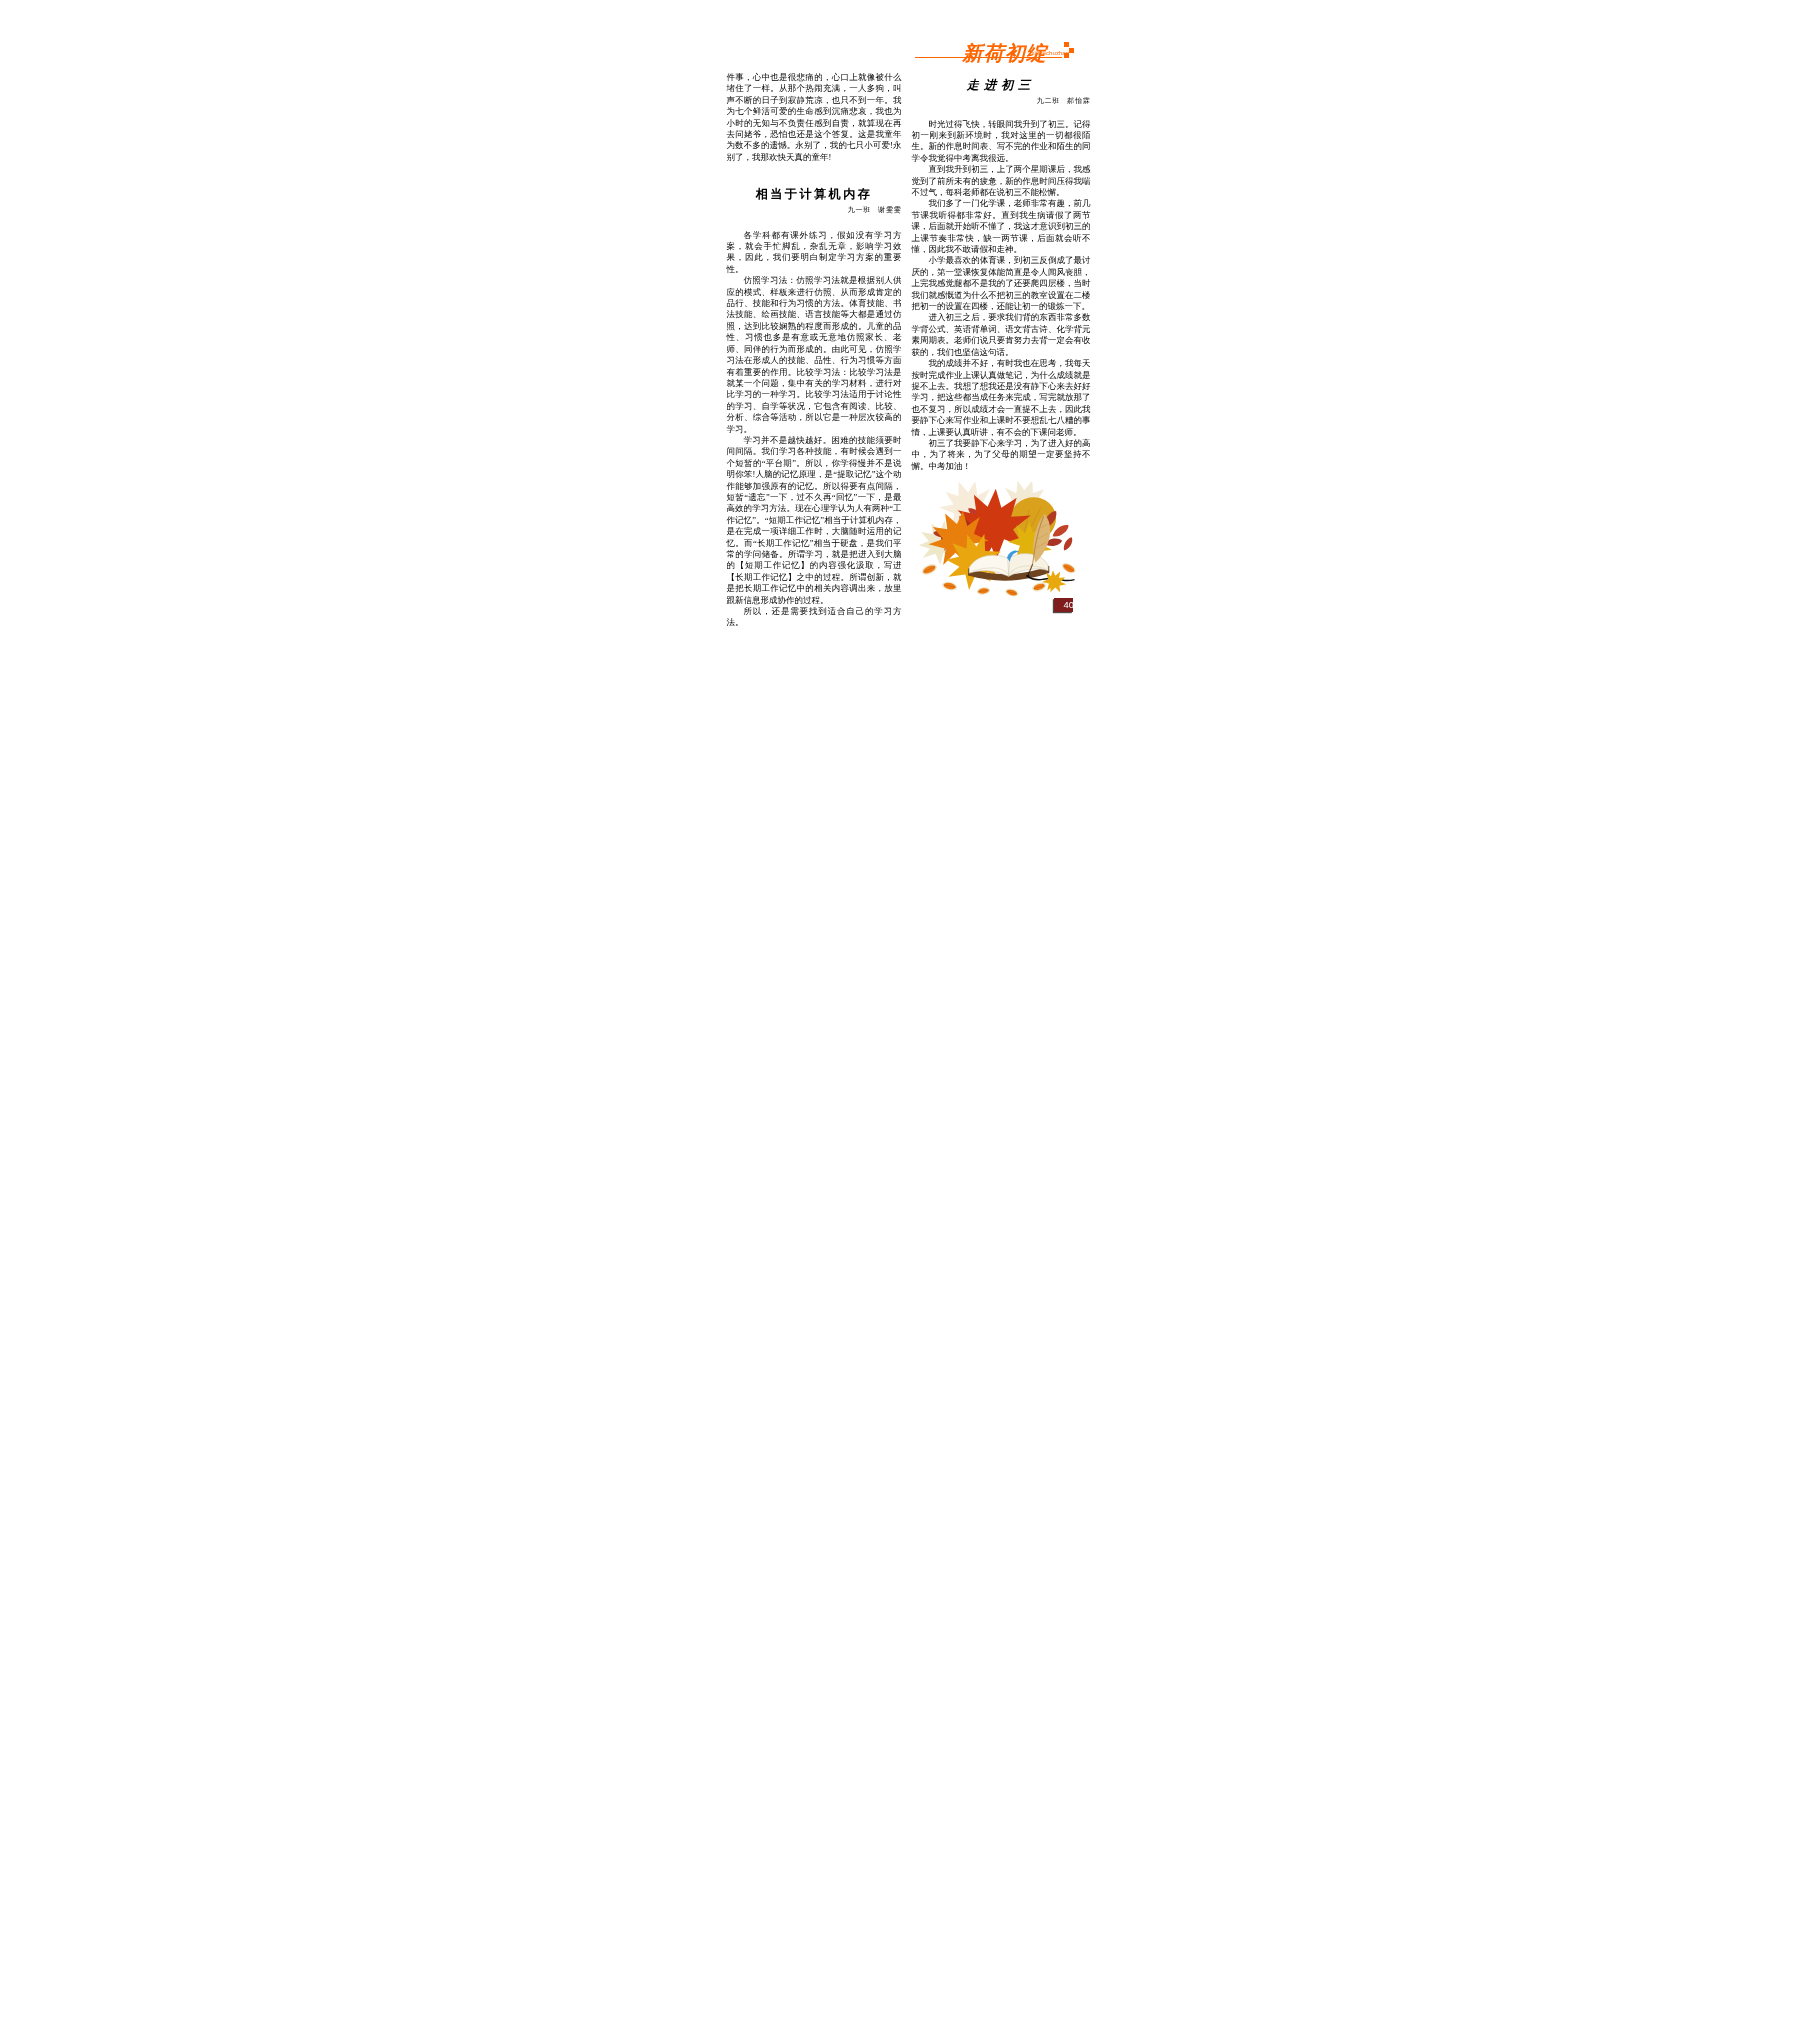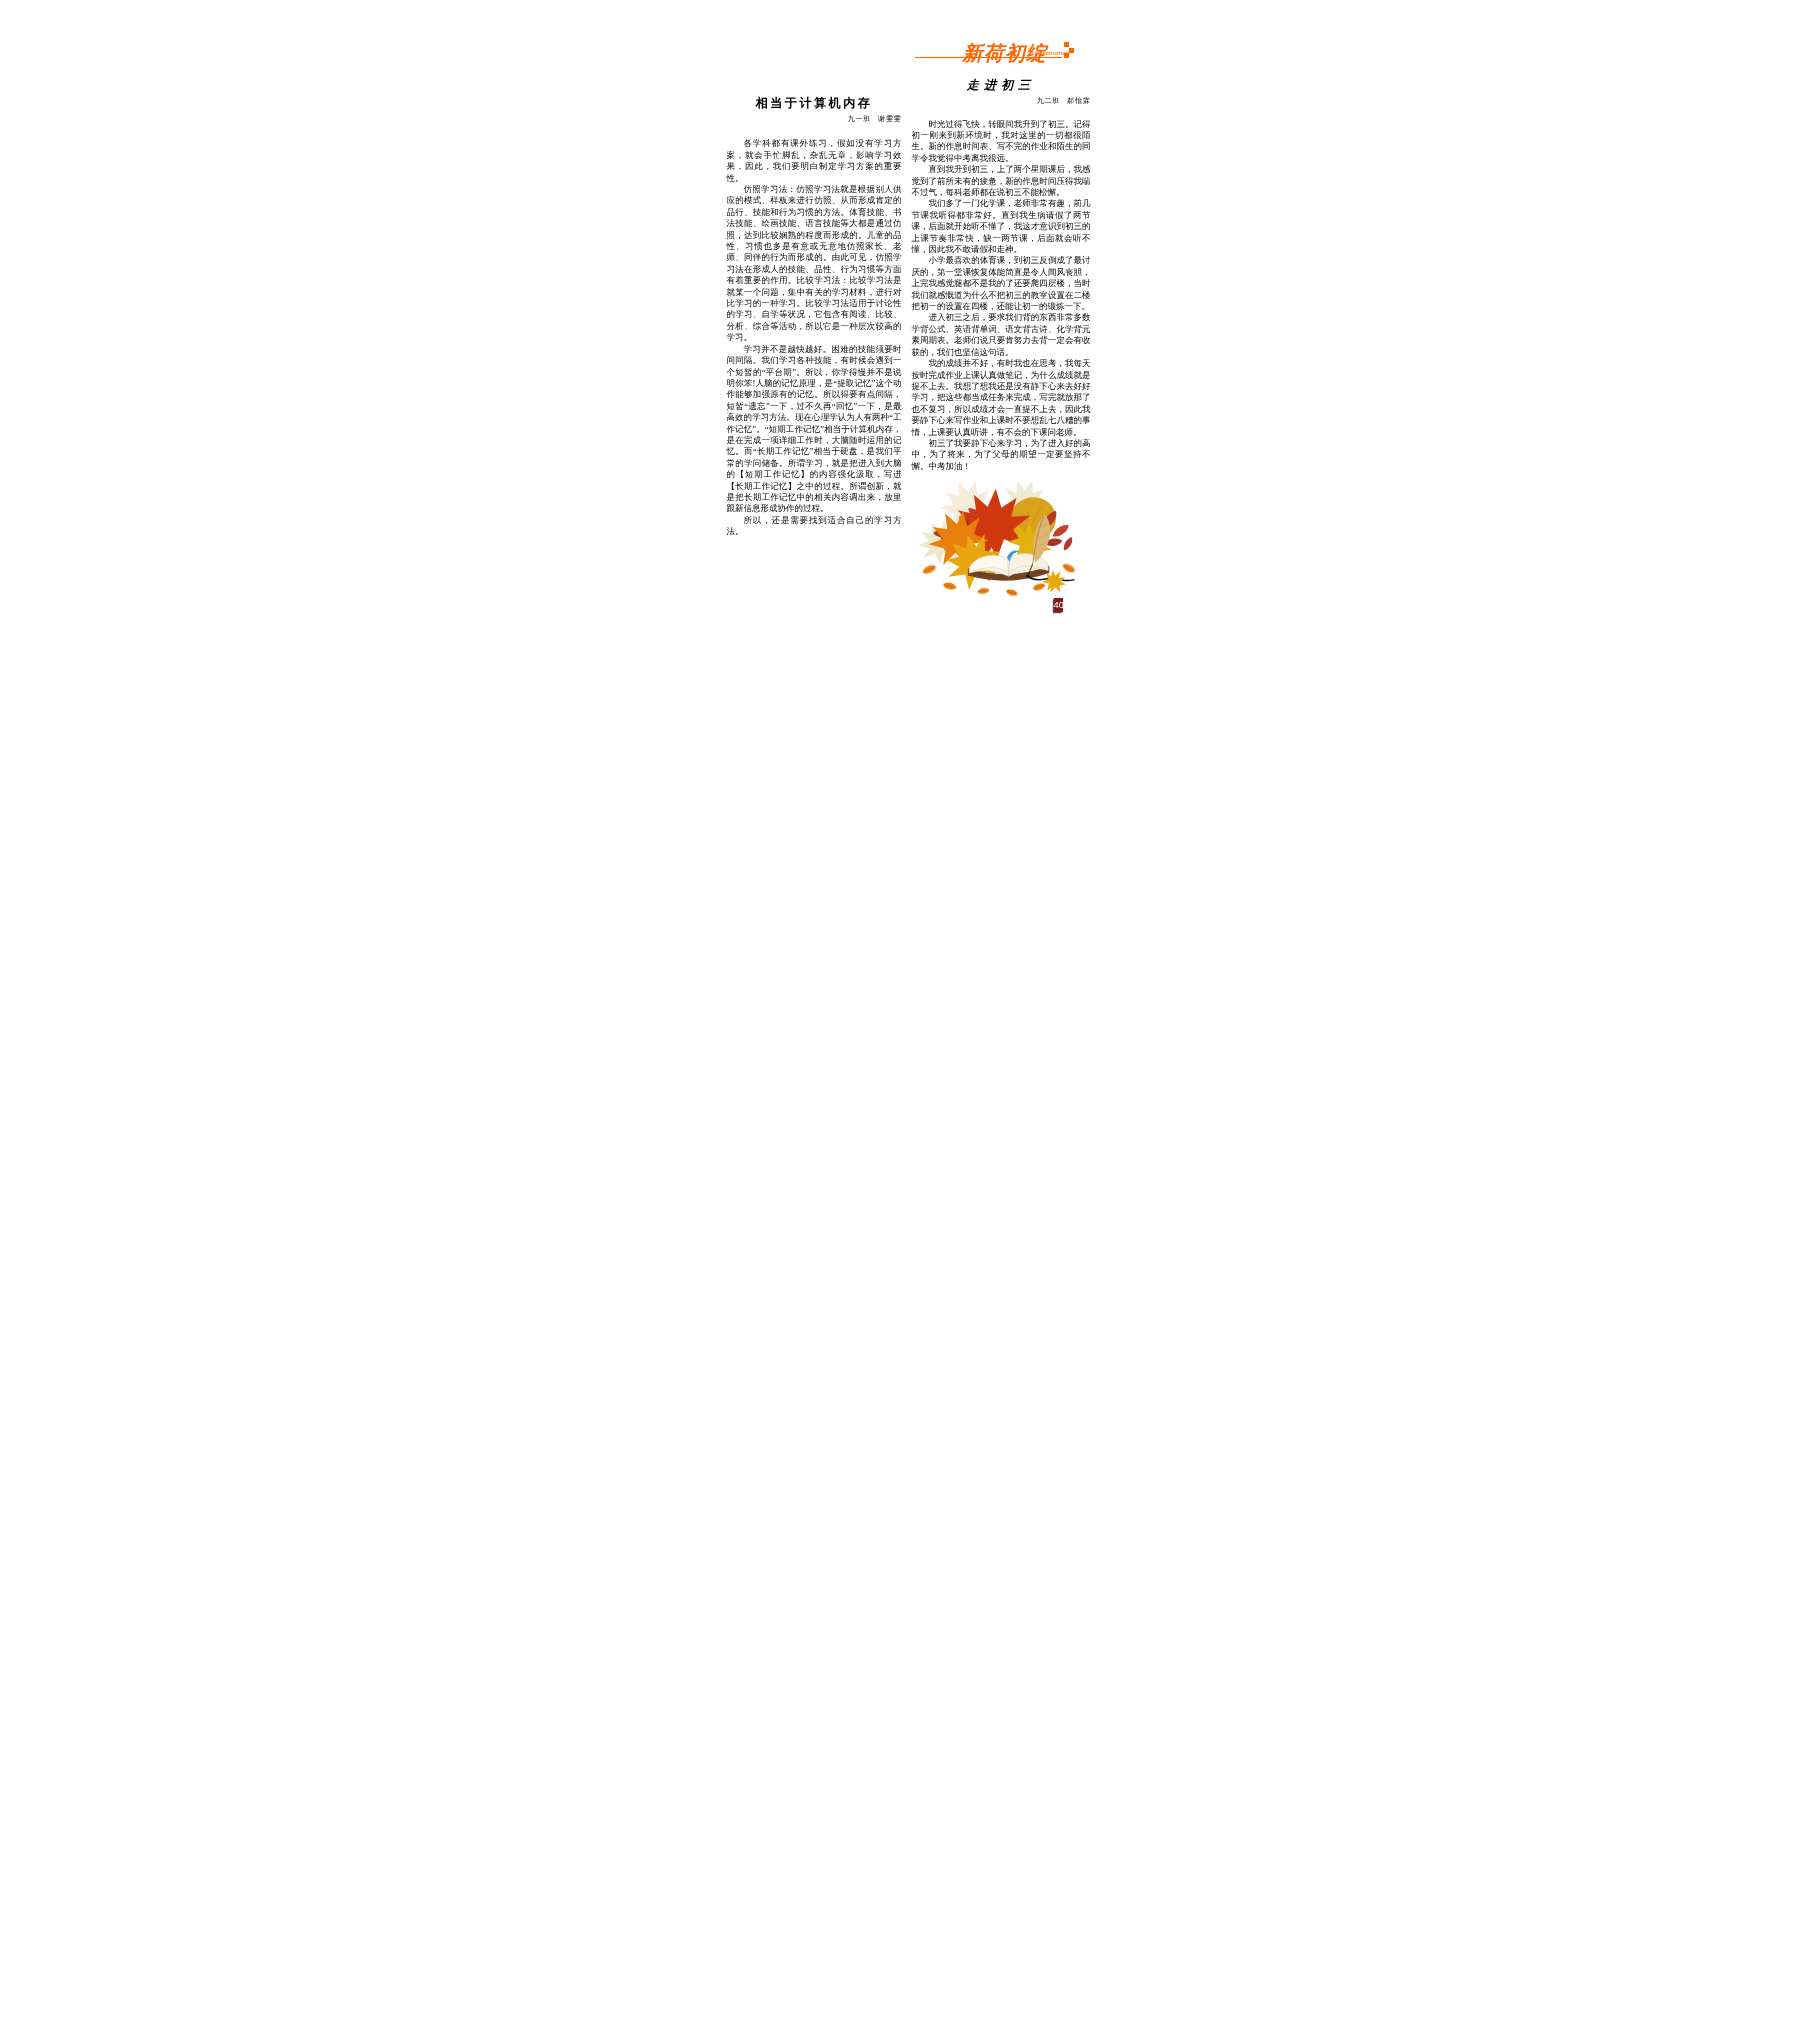--- a/index.html
+++ b/index.html
@@ -27,35 +27,36 @@
   .byline{text-align:right;font-size:7px;line-height:9.8px;margin:3.3px 0 14px;letter-spacing:0.8px;}
   .col-right .byline{margin-bottom:12.2px;}
   .byline .sep{display:inline-block;width:1em;}
 
   
   .illus{position:absolute;left:229px;top:482px;width:187px;height:122px;}
 
   
   .page-badge{position:absolute;left:376px;top:598px;width:9.4px;height:14px;background:#7f1d1d;
               color:#ffffff;font-family:"Liberation Sans","DejaVu Sans",sans-serif;font-size:9.4px;
-              line-height:14px;text-align:center;box-shadow:-1.2px 1.2px 0 #4d4d4d;}
+              line-height:14px;text-align:center;box-shadow:-1.2px 1.2px 0 #4d4d4d;padding-left:10px;}
 </style>
 </head>
 <body>
 
 <div class="page">
 
   <div class="hdr-title">新荷初绽</div>
   <div class="hdr-pinyin">xinhechuzhan</div>
   <div class="hdr-line"></div>
   <div class="sq sq1"></div>
   <div class="sq sq2"></div>
   <div class="sq sq3"></div>
 
   <div class="col col-left">
+    <p>件事，心中也是很悲痛的，心口上就像被什么堵住了一样。从那个热闹充满，一人多狗，叫声不断的日子到寂静荒凉，也只不到一年。我为七个鲜活可爱的生命感到沉痛悲哀，我也为小时的无知与不负责任感到自责，就算现在再去问姥爷，恐怕也还是这个答复。这是我童年为数不多的遗憾。永别了，我的七只小可爱!永别了，我那欢快天真的童年!</p>
     <h2 class="article-title">相当于计算机内存</h2>
     <div class="byline">
       <span>九一班</span><span class="sep"></span><span>谢雯雯</span>
     </div>
     <p class="indent">各学科都有课外练习，假如没有学习方案，就会手忙脚乱，杂乱无章，影响学习效果，因此，我们要明白制定学习方案的重要性。</p>
     <p class="indent">仿照学习法：仿照学习法就是根据别人供应的模式、样板来进行仿照、从而形成肯定的品行、技能和行为习惯的方法。体育技能、书法技能、绘画技能、语言技能等大都是通过仿照，达到比较娴熟的程度而形成的。儿童的品性、习惯也多是有意或无意地仿照家长、老师、同伴的行为而形成的。由此可见，仿照学习法在形成人的技能、品性、行为习惯等方面有着重要的作用。比较学习法：比较学习法是就某一个问题，集中有关的学习材料，进行对比学习的一种学习。比较学习法适用于讨论性的学习、自学等状况，它包含有阅读、比较、分析、综合等活动，所以它是一种层次较高的学习。</p>
     <p class="indent">学习并不是越快越好。困难的技能须要时间间隔。我们学习各种技能，有时候会遇到一个短暂的“平台期”。所以，你学得慢并不是说明你笨!人脑的记忆原理，是“提取记忆”这个动作能够加强原有的记忆。所以得要有点间隔，短暂“遗忘”一下，过不久再“回忆”一下，是最高效的学习方法。现在心理学认为人有两种“工作记忆”。“短期工作记忆”相当于计算机内存，是在完成一项详细工作时，大脑随时运用的记忆。而“长期工作记忆”相当于硬盘，是我们平常的学问储备。所谓学习，就是把进入到大脑的【短期工作记忆】的内容强化汲取，写进【长期工作记忆】之中的过程。所谓创新，就是把长期工作记忆中的相关内容调出来，放里跟新信息形成协作的过程。</p>
     <p class="indent">所以，还是需要找到适合自己的学习方法。</p>
   </div>
 

